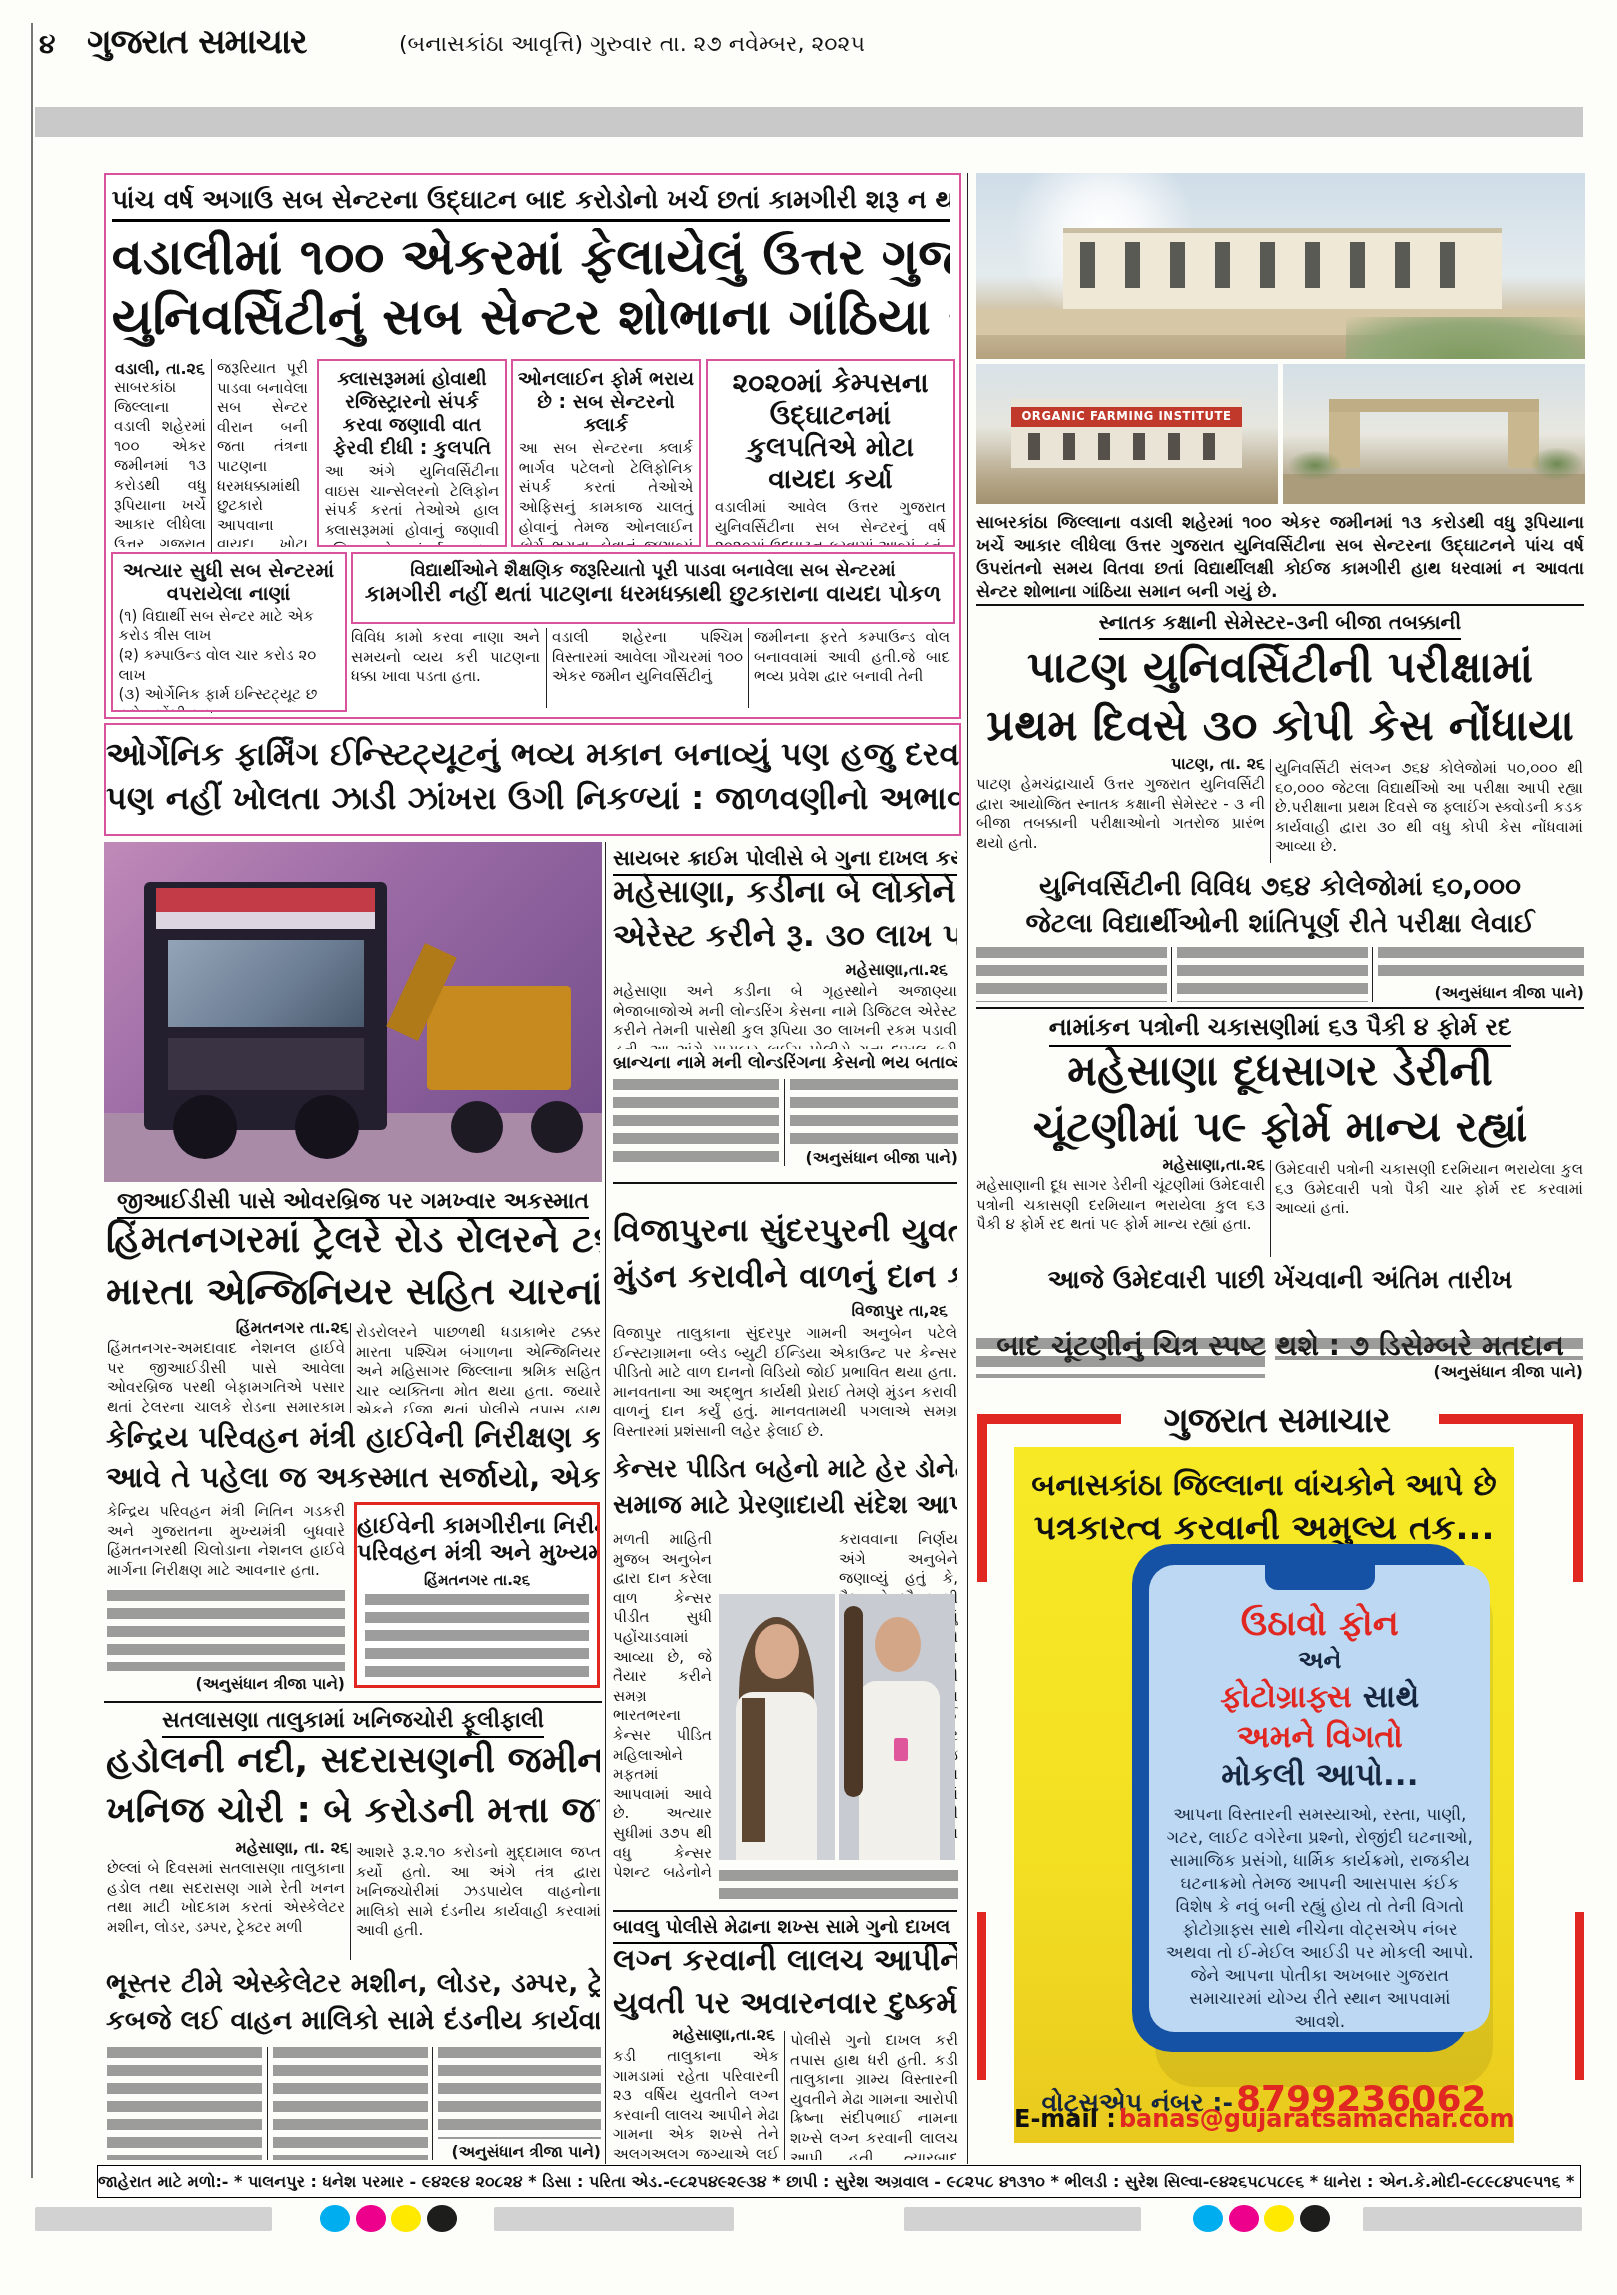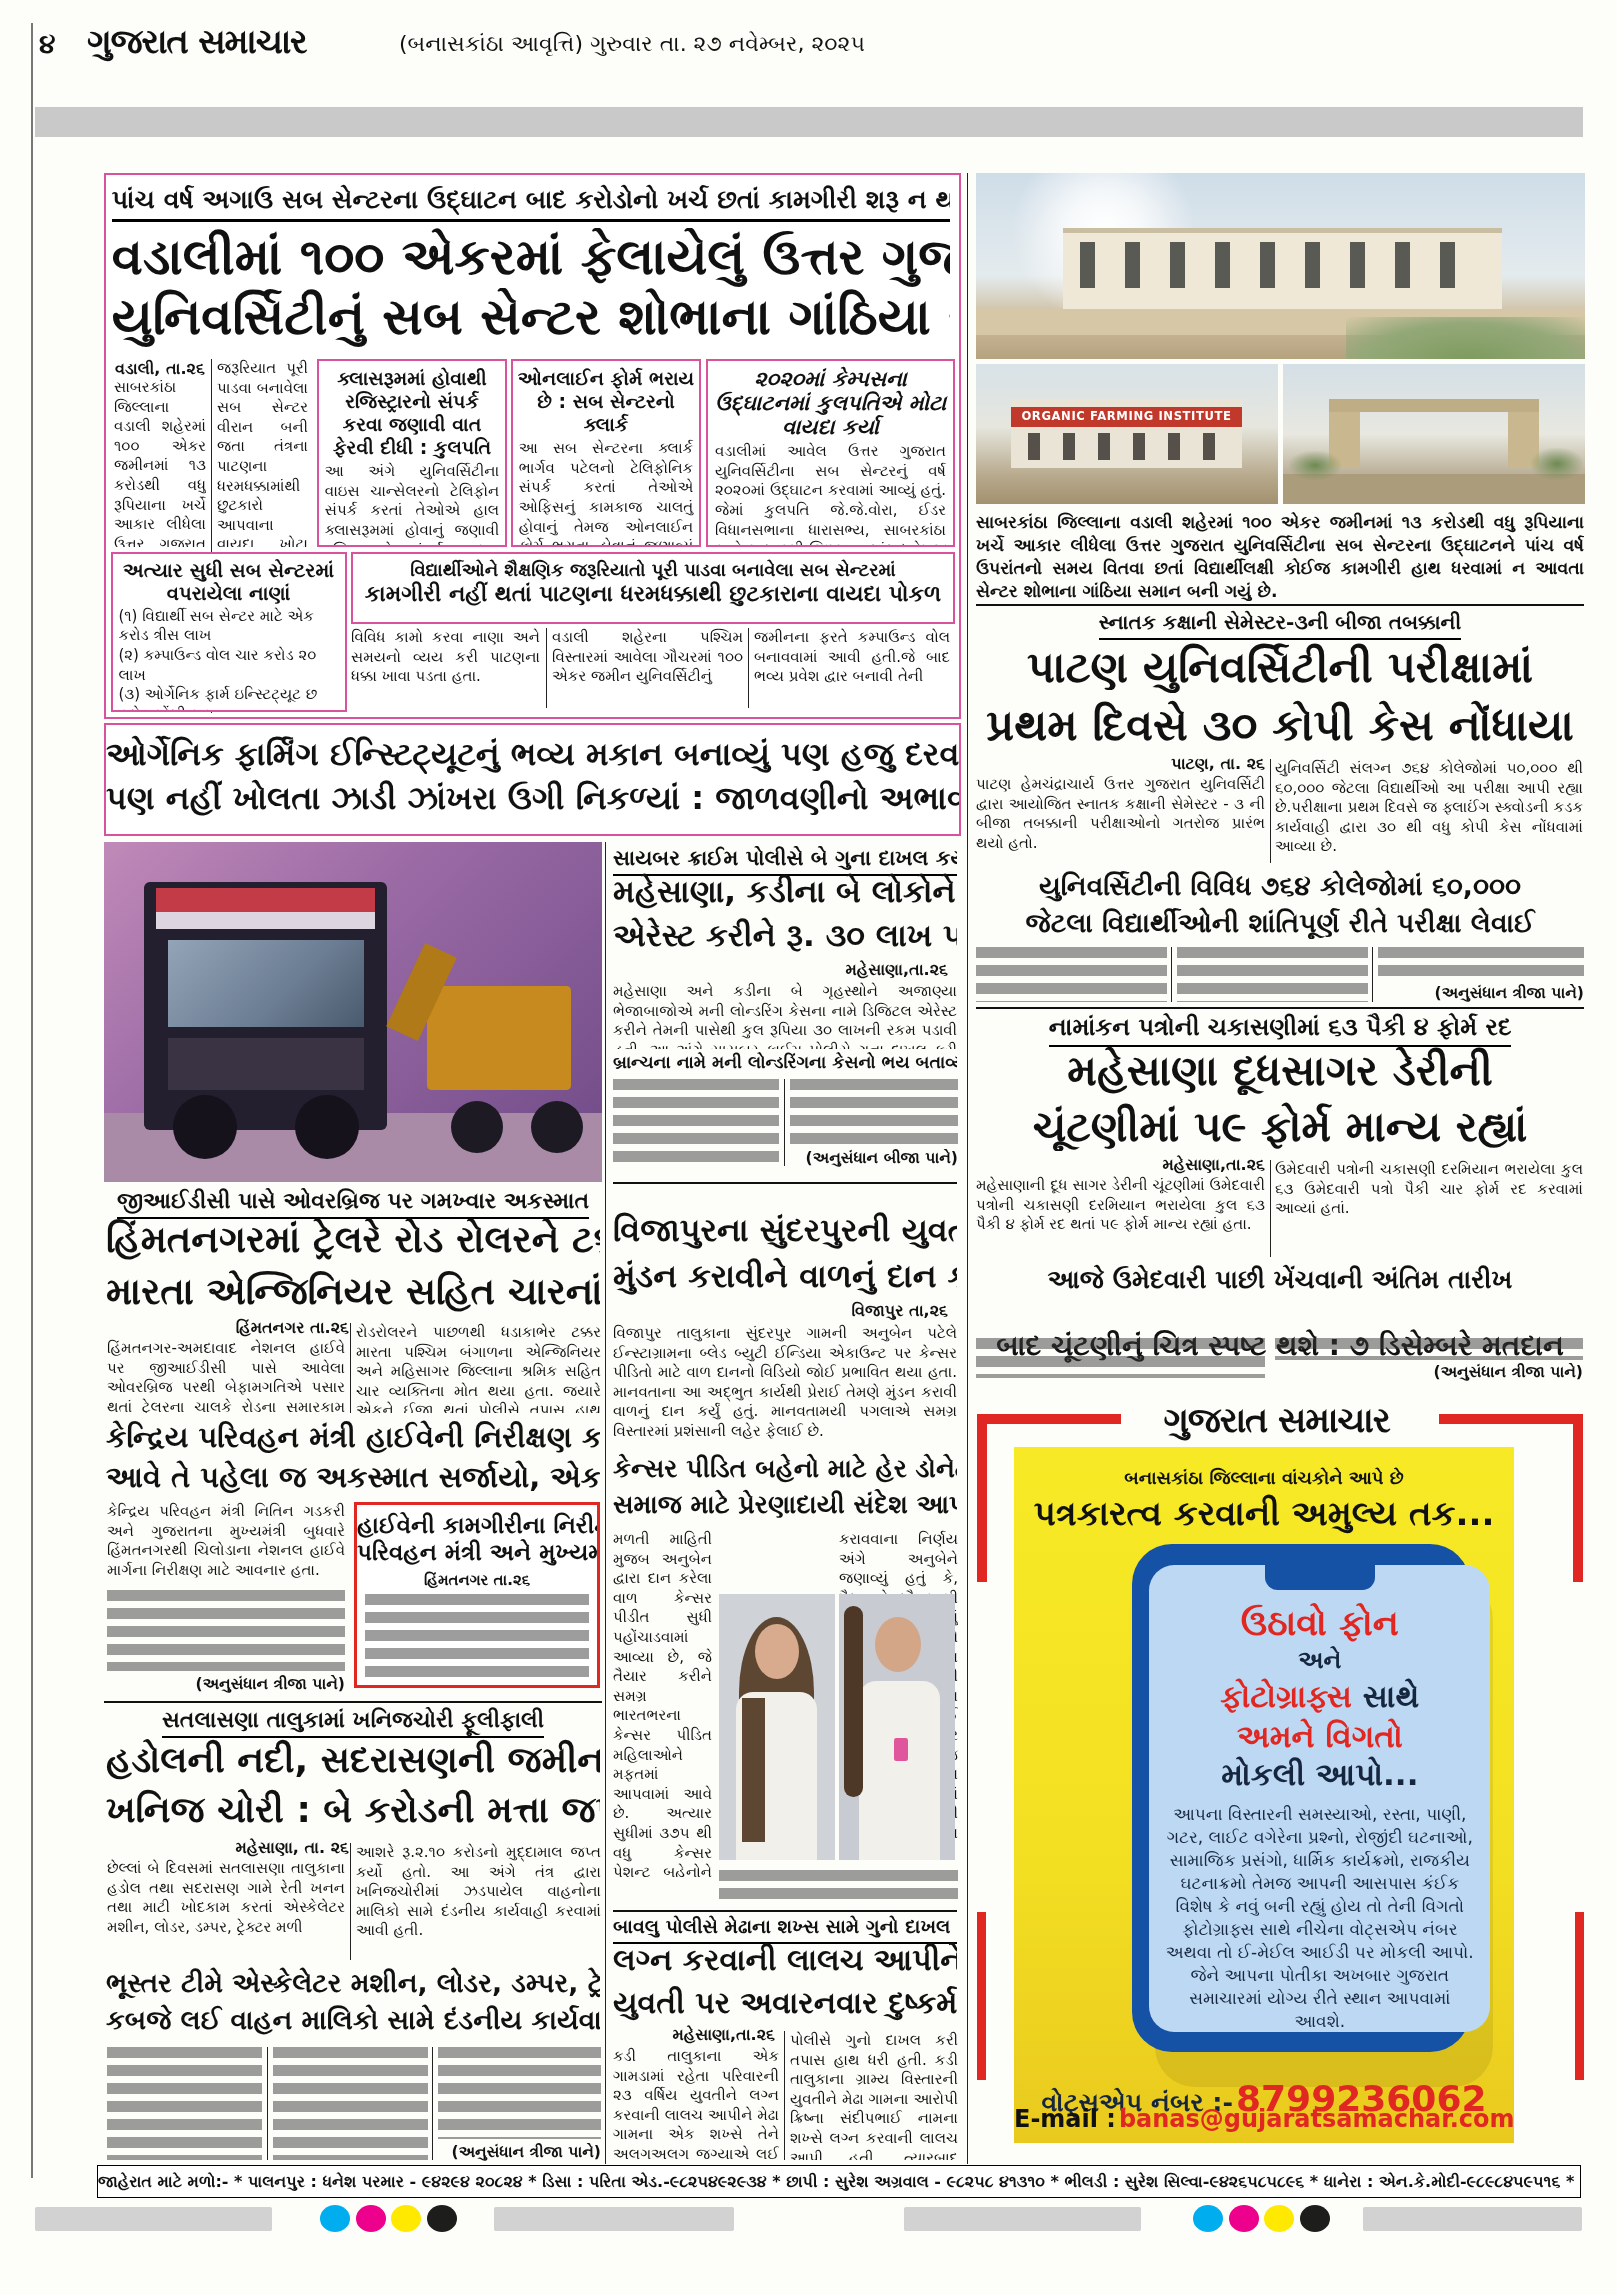--- a/index.html
+++ b/index.html
@@ -65,21 +65,21 @@
       <div class="b c" style="font-size:19px;margin:5.8px 4.6px 3.5px;">ક્લાસરૂમમાં હોવાથી રજિસ્ટ્રારનો સંપર્ક કરવા જણાવી વાત ફેરવી દીધી : કુલપતિ</div>
       <div class="j body-sm" style="padding:0 5.8px;">આ અંગે યુનિવર્સિટીના વાઇસ ચાન્સેલરનો ટેલિફોન સંપર્ક કરતાં તેઓએ હાલ ક્લાસરૂમમાં હોવાનું જણાવી રજિસ્ટ્રારનો સંપર્ક સાધવા જણાવી વાત ફેરવી દીધી હતી.</div>
     </div>
 
     <div class="abs pbox clip" style="left:405px;top:184px;width:186px;height:184px;">
       <div class="b c" style="font-size:19px;margin:5.8px 4.6px 3.5px;">ઓનલાઈન ફોર્મ ભરાય છે : સબ સેન્ટરનો ક્લાર્ક</div>
       <div class="j body-sm" style="padding:0 5.8px;">આ સબ સેન્ટરના ક્લાર્ક ભાર્ગવ પટેલનો ટેલિફોનિક સંપર્ક કરતાં તેઓએ ઓફિસનું કામકાજ ચાલતું હોવાનું તેમજ ઓનલાઈન ફોર્મ ભરાતા હોવાનું જણાવ્યું હતું.</div>
     </div>
 
     <div class="abs pbox clip" style="left:600px;top:184px;width:245px;height:184px;">
-      <div class="b c" style="font-size:21px;margin:5.8px 5.8px 3.5px;font-style:italic;">૨૦૨૦માં કેમ્પસના ઉદ્ઘાટનમાં કુલપતિએ મોટા વાયદા કર્યા</div>
+      <div class="b c" style="font-size:27px;margin:5.8px 5.8px 3.5px;">૨૦૨૦માં કેમ્પસના ઉદ્ઘાટનમાં કુલપતિએ મોટા વાયદા કર્યા</div>
       <div class="j body-sm" style="padding:0 7px;">વડાલીમાં આવેલ ઉત્તર ગુજરાત યુનિવર્સિટીના સબ સેન્ટરનું વર્ષ ૨૦૨૦માં ઉદ્ઘાટન કરવામાં આવ્યું હતું. જેમાં કુલપતિ જે.જે.વોરા, ઈડર વિધાનસભાના ધારાસભ્ય, સાબરકાંઠા અને અરવલ્લી જિલ્લાના સાંસદ તેમજ અન્ય મહાનુભાવો ઉપસ્થિત રહ્યા હતા. ઉદ્ઘાટન સમયે કુલપતિએ મોટા વાયદા કર્યા હતા.</div>
     </div>
 
     <div class="abs pbox clip c" style="left:245px;top:377px;width:600px;height:68px;">
       <div class="b nw" style="font-size:18px;margin-top:4.6px;">વિદ્યાર્થીઓને શૈક્ષણિક જરૂરિયાતો પૂરી પાડવા બનાવેલા સબ સેન્ટરમાં</div>
       <div class="b nw" style="font-size:22px;">કામગીરી નહીં થતાં પાટણના ધરમધક્કાથી છુટકારાના વાયદા પોકળ</div>
     </div>
 
     <div class="abs clip j body-sm" style="left:245px;top:453px;width:189px;height:80px;">વિવિધ કામો કરવા નાણા અને સમયનો વ્યય કરી પાટણના ધક્કા ખાવા પડતા હતા.</div>
     <div class="vr" style="left:440px;top:453px;height:80px;"></div>
@@ -257,21 +257,21 @@
 
   <div class="abs b c nw clip" style="left:1103px;top:1400px;width:347px;font-size:35px;letter-spacing:-1.2px;">ગુજરાત સમાચાર</div>
   <div class="abs" style="left:977px;top:1414px;width:144px;height:10.4px;background:#e02721;"></div>
   <div class="abs" style="left:977px;top:1414px;width:10.4px;height:168px;background:#e02721;"></div>
   <div class="abs" style="left:1439px;top:1414px;width:144px;height:10.4px;background:#e02721;"></div>
   <div class="abs" style="left:1573px;top:1414px;width:10.4px;height:168px;background:#e02721;"></div>
   <div class="abs" style="left:977px;top:1912px;width:9.2px;height:168px;background:#e02721;"></div>
   <div class="abs" style="left:1575px;top:1912px;width:9.2px;height:168px;background:#e02721;"></div>
 
   <div class="abs clip" style="left:1014px;top:1447px;width:500px;height:696px;background:linear-gradient(to bottom,#f7ea25 0%,#f3df22 60%,#e9c91e 100%);">
-    <div class="b c nw" style="font-size:18px;margin-top:19.6px;">બનાસકાંઠા જિલ્લાના વાંચકોને આપે છે</div>
+    <div class="b c nw" style="font-size:30px;margin-top:19.6px;">બનાસકાંઠા જિલ્લાના વાંચકોને આપે છે</div>
     <div class="b c nw" style="font-size:34px;margin-top:4.6px;">પત્રકારત્વ કરવાની અમુલ્ય તક...</div>
 
     <div class="abs" style="left:118px;top:97px;width:338px;height:508px;background:#1551a5;border-radius:40px;box-shadow:23px 35px 0 rgba(0,0,0,0.08);">
       <div class="abs clip" style="left:17.3px;top:21px;width:341px;height:467px;background:#bdd8f2;border-radius:25.4px;">
         <div class="abs" style="left:116px;top:0;width:110px;height:25.4px;background:#1551a5;border-radius:0 0 12.7px 12.7px;"></div>
         <div class="b c nw" style="font-size:35px;color:#e02721;margin-top:38px;">ઉઠાવો ફોન</div>
         <div class="b c nw" style="font-size:24px;color:#16263f;margin-top:2.3px;">અને</div>
         <div class="b c nw" style="font-size:31px;margin-top:3.5px;">
           <span style="color:#e02721;">ફોટોગ્રાફ્સ</span>
           <span style="color:#16263f;">સાથે</span>

